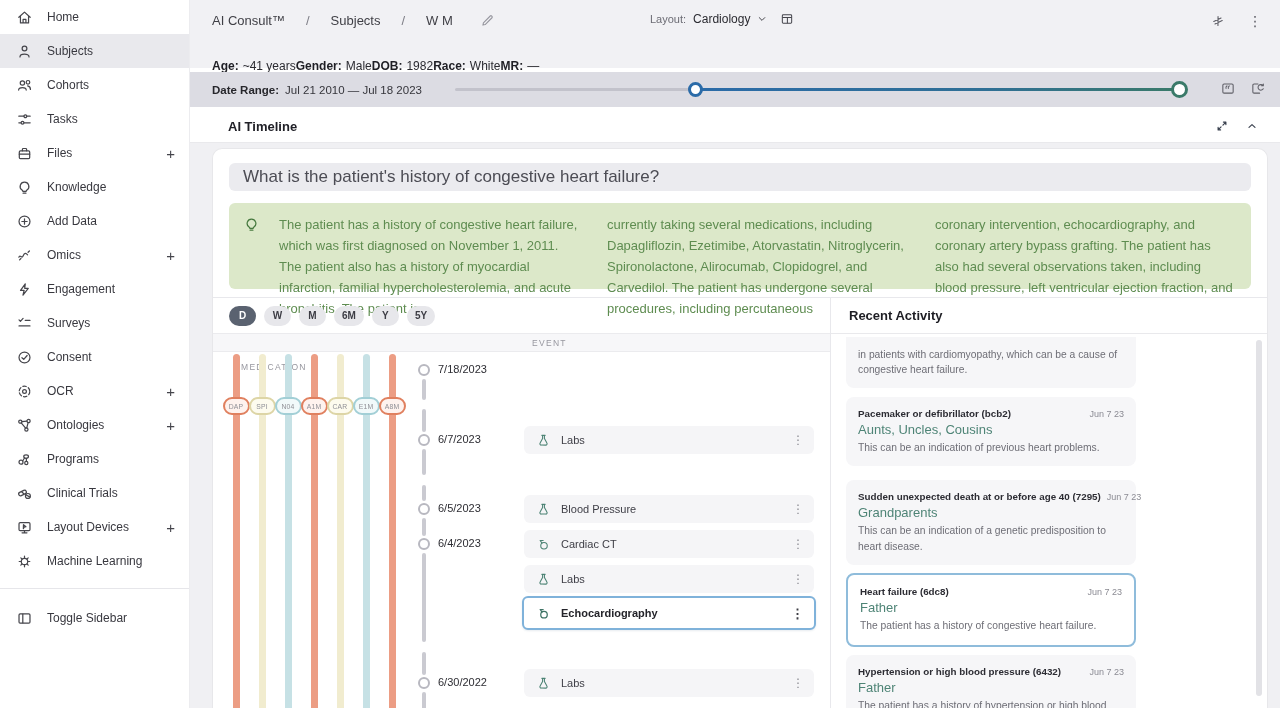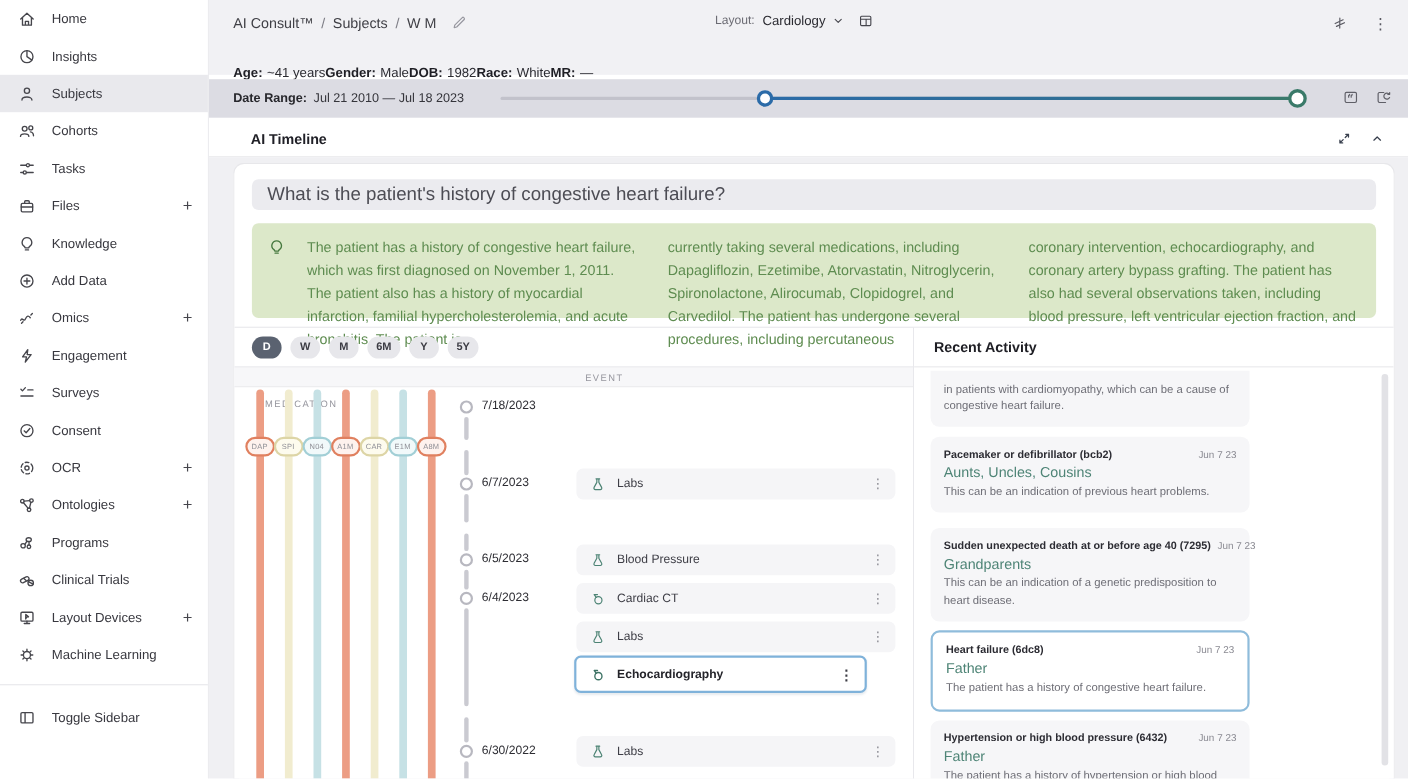--- a/index.html
+++ b/index.html
@@ -11,21 +11,21 @@
   .sidebar{flex:0 0 190px;width:190px;height:708px;background:#fff;border-right:1px solid #ececef;padding-top:0;}
   .sitem{height:34px;display:flex;align-items:center;padding:0 14px 0 16px;gap:14px;
          font-size:12px;color:#38383f;cursor:pointer;}
   .sitem.active{background:#e9e9ed;}
   .sitem .plus{margin-left:auto;font-size:15px;color:#45454c;line-height:1;}
   .sdivider{height:1px;background:#e6e6ea;margin-top:10px;}
   .sfoot{margin-top:12px;}
   
   .main{flex:1;display:flex;flex-direction:column;min-width:0;}
   .topbar{height:68px;background:#f1f1f4;position:relative;}
-  .bc-row{position:absolute;top:13px;left:22px;display:flex;align-items:center;gap:7px;
+  .bc-row{position:absolute;top:13px;left:22px;display:flex;align-items:center;gap:21px;
           font-size:13px;color:#3f3f45;}
   .bc-sep{color:#7d7d85;}
   .pencil{margin-left:6px;}
   .layout-group{position:absolute;left:460px;top:12px;display:flex;align-items:center;gap:7px;}
   .layout-label{font-size:11px;color:#6c6c74;}
   .layout-value{font-size:12px;color:#2b2b31;}
   .top-icons{position:absolute;right:18px;top:13px;display:flex;gap:22px;align-items:center;}
   .kebab-glyph{font-size:14px;color:#5a5a62;line-height:1;}
   .patient-row{position:absolute;top:39px;left:22px;display:flex;font-size:12px;color:#2b2b31;margin-top:20px;}
   .pf b{font-weight:700;color:#1f1f25;margin-right:4px;}
@@ -74,21 +74,21 @@
   .p-salmon{border-color:#e0805f;background:#fef2ee;}
   .p-cream{border-color:#ddd5a6;background:#fdfbee;}
   .p-blue{border-color:#a2cfd6;background:#f1f9fa;}
   .node{position:absolute;width:12px;height:12px;border:2px solid #b8b8c0;border-radius:50%;background:#fff;left:205px;}
   .seg{position:absolute;left:209px;width:4px;background:#cacad1;border-radius:2px;}
   .tdate{position:absolute;left:225px;font-size:11px;color:#2d2d33;}
   .ecard{position:absolute;left:311px;width:290px;height:28px;background:#f5f5f7;border-radius:6px;
          display:flex;align-items:center;padding:0 10px 0 12px;font-size:11px;color:#3e3e46;cursor:pointer;}
   .ecard .elabel{margin-left:10px;flex:1;}
   .ecard .kebab-glyph{font-size:12px;color:#8b8b93;}
-  .ecard.sel{left:309px;width:266px;height:34px;background:#fff;border:2px solid #7fb2da;
+  .ecard.sel{left:309px;width:294px;height:34px;background:#fff;border:2px solid #7fb2da;
              font-weight:700;color:#24242a;box-shadow:0 1px 2px rgba(60,90,120,.12);}
   .ecard.sel .kebab-glyph{color:#3c3c44;font-weight:700;font-size:13px;}
   
   .recent{flex:1;position:relative;background:#fff;}
   .ra-head{height:36px;border-bottom:1px solid #e9e9ec;display:flex;align-items:center;padding-left:18px;
            font-size:13px;font-weight:700;color:#1e1e24;}
   .ra-list{padding:3px 0 0 15px;}
   .rcard{width:290px;background:#f6f6f8;border-radius:8px;padding:11px 12px;margin-bottom:8px;cursor:pointer;}
   .rcard .rrow{display:flex;justify-content:space-between;align-items:baseline;white-space:nowrap;}
   .rtitle{font-size:9.8px;font-weight:700;color:#2c2c33;}
@@ -107,29 +107,20 @@
 
   <aside class="sidebar">
     <div class="sitem">
       <span>
           <svg width="17" height="17" viewBox="0 0 18 18" fill="none" stroke="#46464c" stroke-width="1.3" stroke-linecap="round" stroke-linejoin="round">
             <path d="M3 8.8 L9 3.3 L15 8.8 M4.7 7.5 V14.7 H13.3 V7.5 M7.5 14.7 V11 H10.5 V14.7"></path>
           </svg>
         </span>
       <span>Home</span>
     </div>
-    <div class="sitem">
-      <span>
-          <svg width="17" height="17" viewBox="0 0 18 18" fill="none" stroke="#46464c" stroke-width="1.3" stroke-linecap="round">
-            <circle cx="9" cy="9" r="5.8"></circle>
-            <path d="M9 3.2 V9 L13.8 12.3"></path>
-          </svg>
-        </span>
-      <span>Insights</span>
-    </div>
     <div class="sitem active">
       <span>
           <svg width="17" height="17" viewBox="0 0 18 18" fill="none" stroke="#46464c" stroke-width="1.3" stroke-linecap="round">
             <circle cx="9" cy="5.8" r="2.5"></circle>
             <path d="M4.2 14.8 C4.2 10.9 13.8 10.9 13.8 14.8"></path>
           </svg>
         </span>
       <span>Subjects</span>
     </div>
     <div class="sitem">

